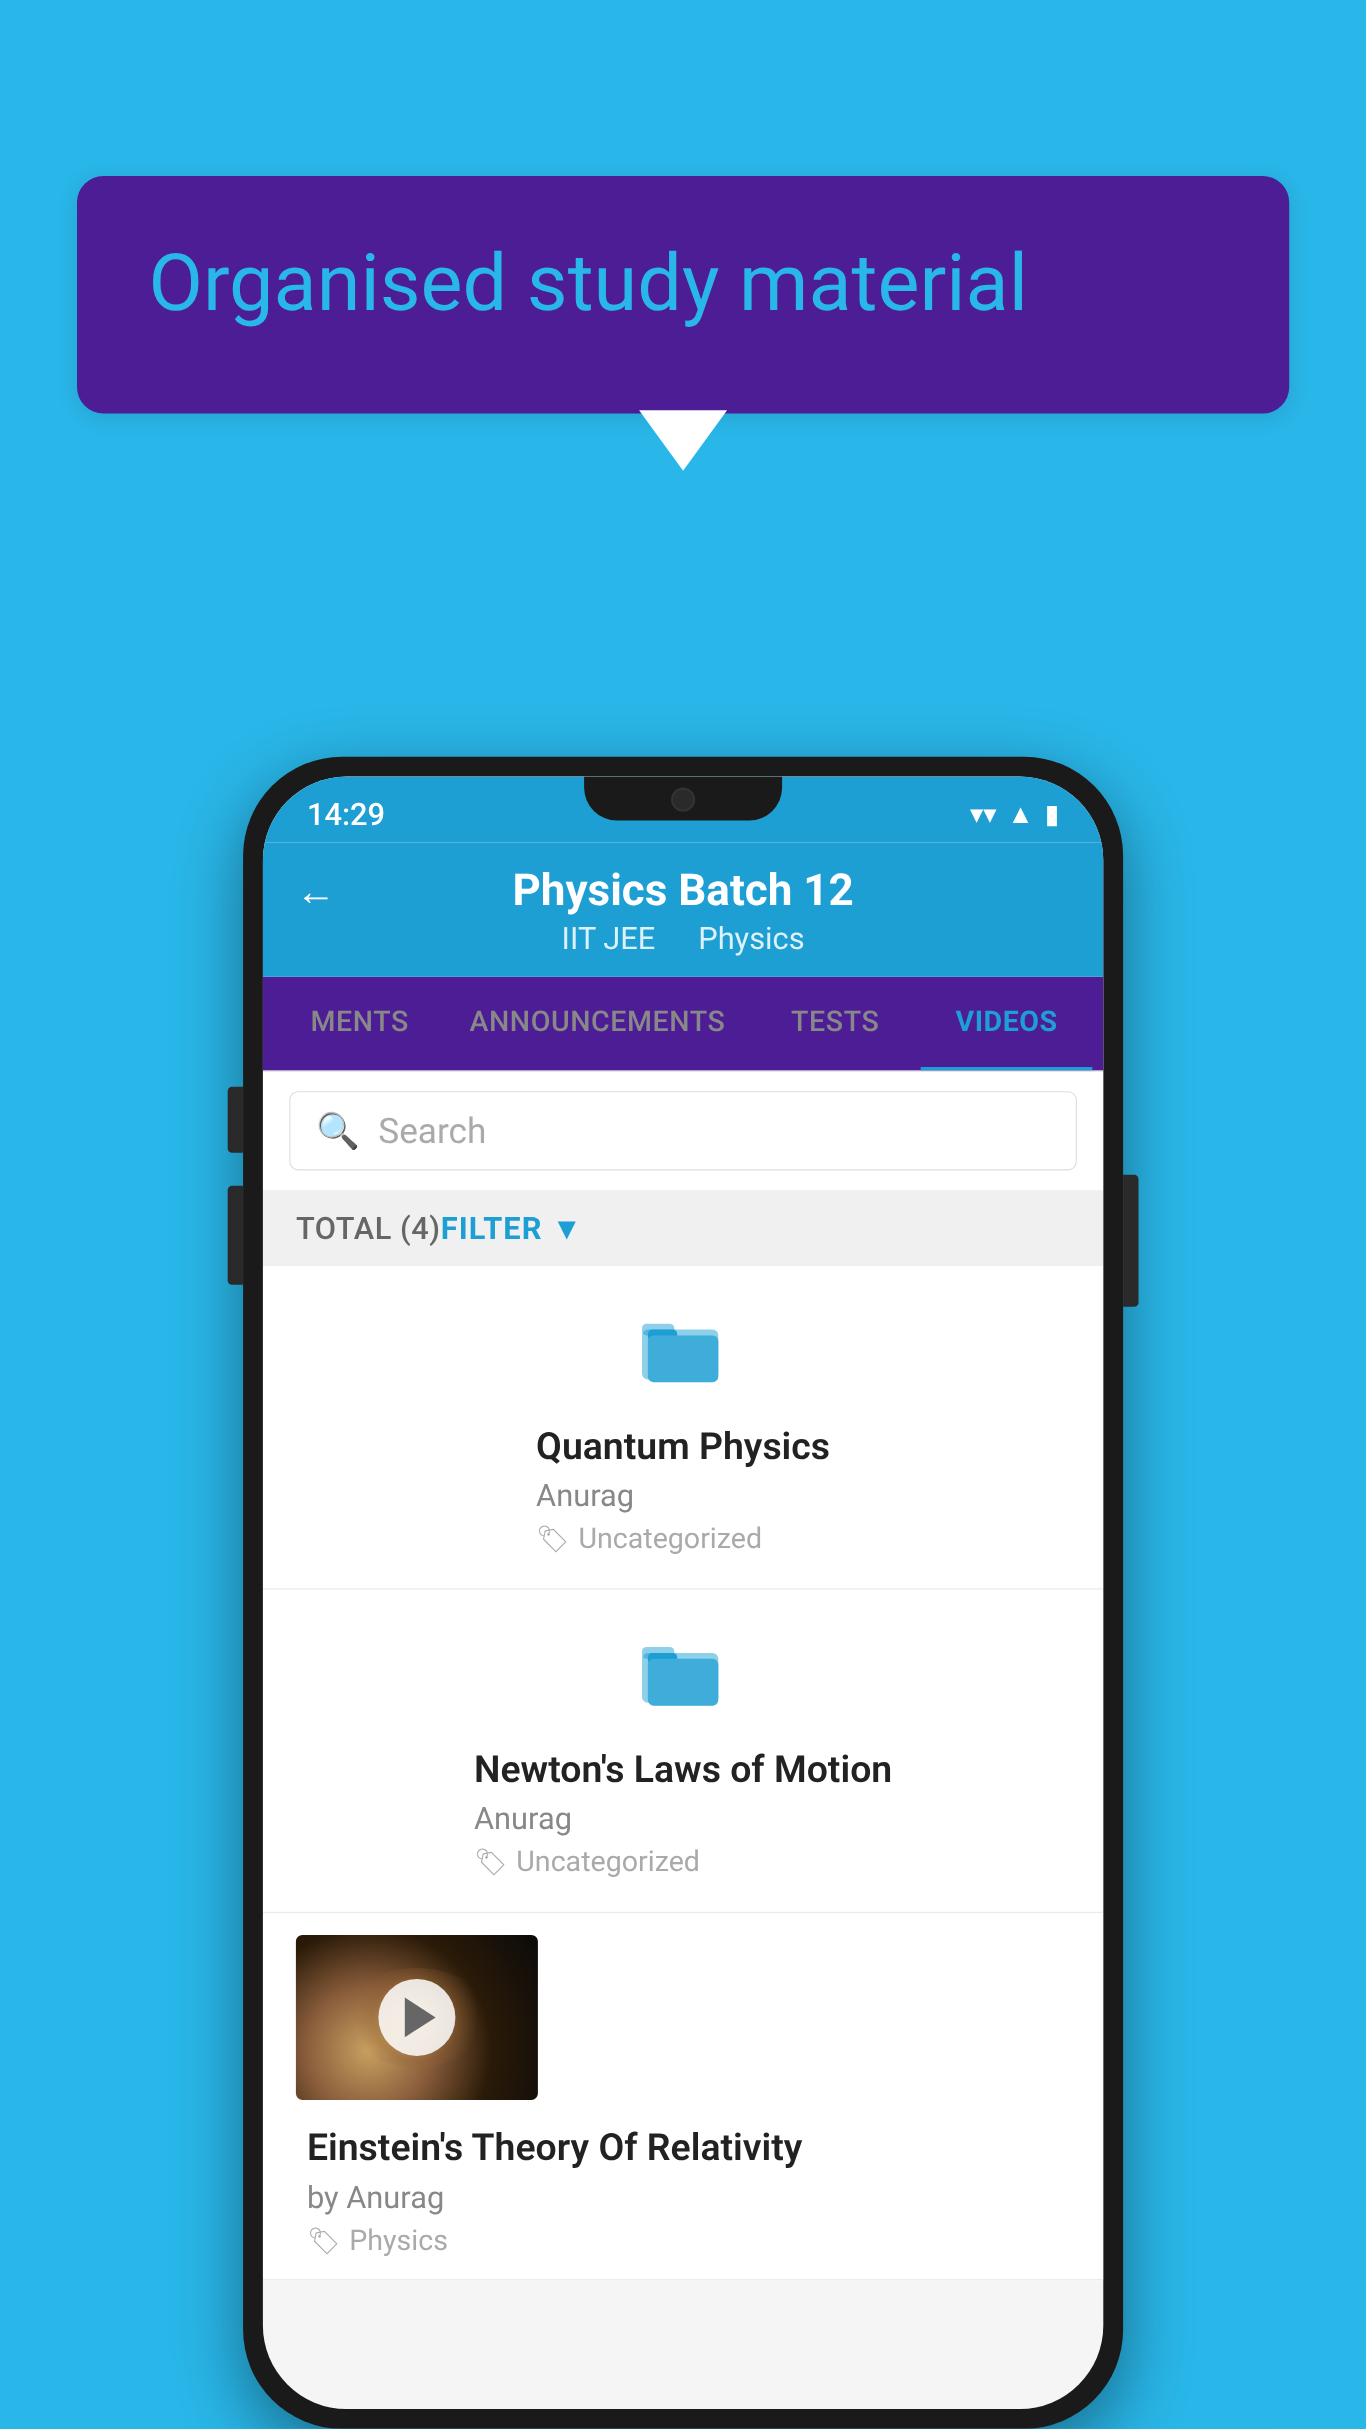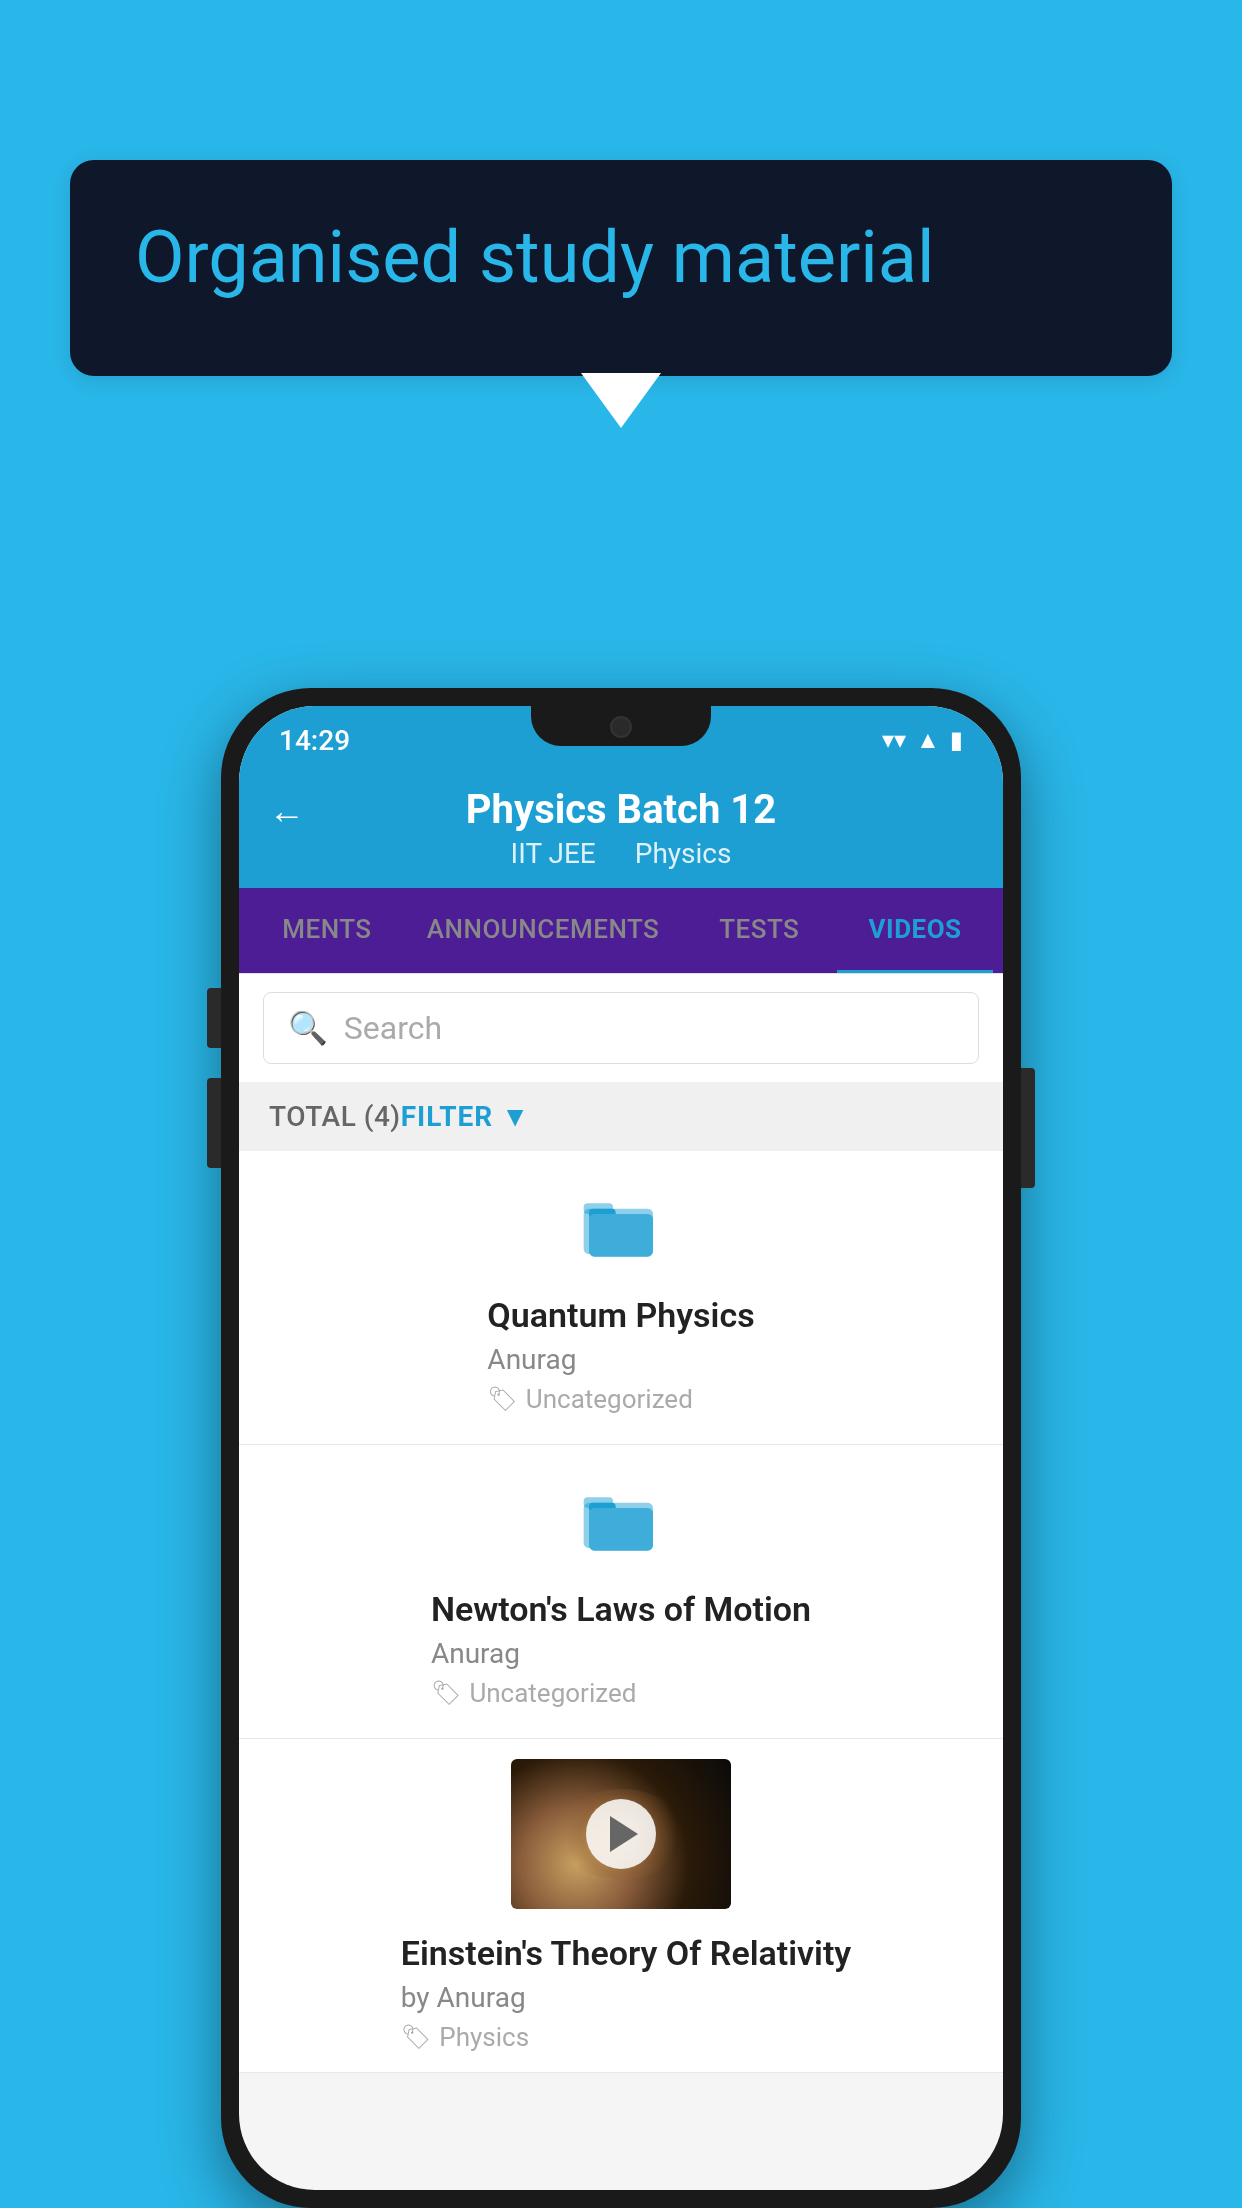--- a/index.html
+++ b/index.html
@@ -12,21 +12,21 @@
       overflow: hidden;
       position: relative;
     }
 
     
     .speech-bubble {
       position: absolute;
       top: 160px;
       left: 70px;
       right: 70px;
-      background: #0f172a;
+      background: #4c1d95;
       border-radius: 24px;
       padding: 55px 65px;
       box-shadow: 0 4px 20px rgba(0,0,0,0.1);
     }
     .speech-bubble::after {
       content: '';
       position: absolute;
       bottom: -52px;
       left: 50%;
       transform: translateX(-50%);
@@ -464,21 +464,21 @@
         <div class="video-info">
           <div class="video-title">Newton's Laws of Motion</div>
           <div class="video-author">Anurag</div>
           <div class="video-tag">
             <span class="tag-icon">🏷</span>
             <span>Uncategorized</span>
           </div>
         </div>
       </div>
 
-      <div class="video-item" style="padding: 20px 30px; align-items: center;">
+      <div class="video-item" style="padding: 20px 30px; align-items: flex-start;">
         <div class="einstein-thumb">
           <div class="play-btn">
             <div class="play-triangle"></div>
           </div>
         </div>
         <div class="video-info" style="padding-left: 10px;">
           <div class="video-title">Einstein's Theory Of Relativity</div>
           <div class="video-author">by Anurag</div>
           <div class="video-tag">
             <span class="tag-icon">🏷</span>

